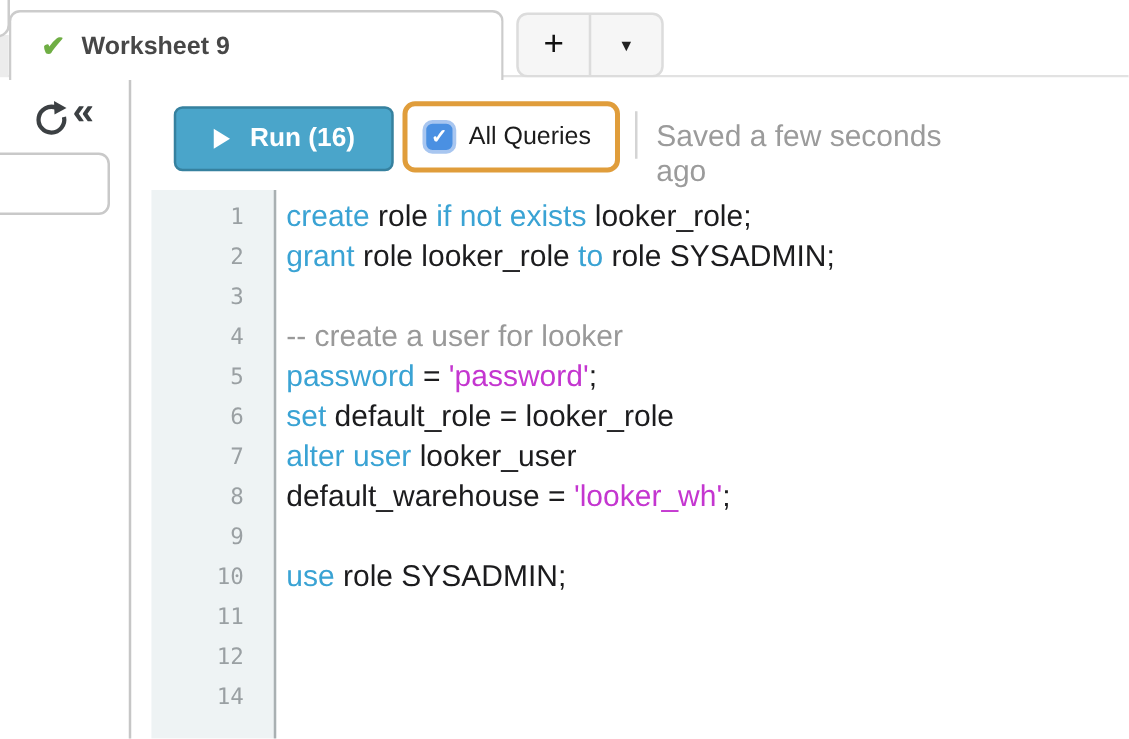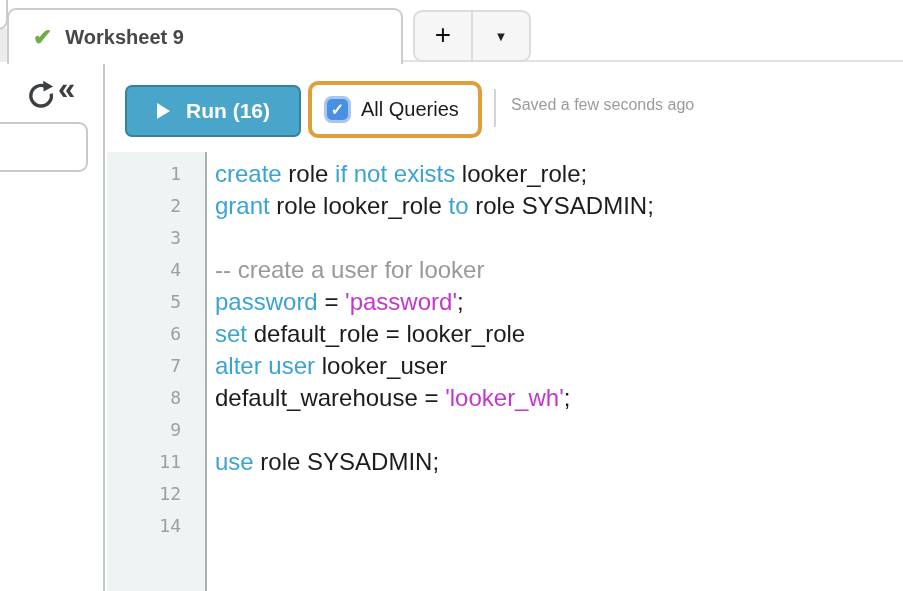--- a/index.html
+++ b/index.html
@@ -31,38 +31,38 @@
   .main { position:absolute; left:0; top:62px; width:903px; height:529px; background:#fff; }
 
   .sidebar { position:absolute; left:0; top:0; width:105px; height:529px;
              background:#fff; border-right:2px solid #c6c6c6; }
   .icon-btn { position:absolute; cursor:pointer; color:#3c4043; }
   .refresh-btn { left:26px; top:18px; width:30px; height:30px; }
   .collapse-btn { left:58px; top:6px; font-size:31px; font-weight:bold; line-height:42px; }
   .side-search { position:absolute; left:-16px; top:60px; width:104px; height:50px;
                  background:#fff; border:2px solid #c9c9c9; border-radius:9px; }
 
-  .content { position:absolute; left:107px; top:0; width:672px; height:529px; }
+  .content { position:absolute; left:121px; top:0; width:672px; height:529px; }
 
   
   .run-btn { position:absolute; left:18px; top:23px; width:176px; height:52px;
              background:#4aa5ca; border:2px solid #36819f; border-radius:7px;
              display:flex; align-items:center; justify-content:center; gap:15px;
              cursor:pointer; }
   .run-label { color:#fff; font-size:21px; font-weight:bold; }
   .aq-box { position:absolute; left:201px; top:19px; width:174px; height:57px;
             border:4px solid #e09d3b; border-radius:10px; background:#fff;
             display:flex; align-items:center; padding-left:12px; gap:10px; }
   .aq-check { width:27px; height:27px; border-radius:8px; background:#4a90e2;
               border:3px solid #a8c6f0; display:flex; align-items:center;
               justify-content:center; cursor:pointer; }
   .aq-check span { color:#fff; font-size:16px; font-weight:bold; line-height:1; }
   .aq-label { color:#1c1c1c; font-size:20px; }
   .tb-divider { position:absolute; left:387px; top:27px; width:2px; height:38px; background:#d4d4d4; }
-  .saved { position:absolute; left:404px; top:34px; color:#9b9b9b; font-size:16px; }
+  .saved { position:absolute; left:404px; top:34px; color:#9b9b9b; font-size:24px; }
 
   
   .editor { position:absolute; left:0; top:90px; width:796px; height:439px;
             display:flex; overflow:hidden; }
   .gutter { width:100px; background:#eef3f4; border-right:2px solid #a9b0b2;
             padding:6px 24px 0 0; flex:none; }
   .gutter-line { height:32px; line-height:32px; text-align:right;
                  font-family:"DejaVu Sans Mono", monospace; font-size:18px; color:#9aa0a3; }
   .code { flex:1; padding:6px 0 0 8px; cursor:text;
           font-family:Liberation Sans, sans-serif; font-size:24px; }
@@ -132,20 +132,21 @@
         <div class="gutter" id="gutter-lines">
             <div class="gutter-line">1</div>
             <div class="gutter-line">2</div>
             <div class="gutter-line">3</div>
             <div class="gutter-line">4</div>
             <div class="gutter-line">5</div>
             <div class="gutter-line">6</div>
             <div class="gutter-line">7</div>
             <div class="gutter-line">8</div>
             <div class="gutter-line">9</div>
+            <div class="gutter-line">10</div>
             <div class="gutter-line">11</div>
             <div class="gutter-line">12</div>
             <div class="gutter-line">14</div>
           </div>
         <div class="code" id="code-lines">
             <div class="code-line"><span class="tok-kw">create</span><span class="tok-pl"> role </span><span class="tok-kw">if</span><span class="tok-pl"> </span><span class="tok-kw">not</span><span class="tok-pl"> </span><span class="tok-kw">exists</span><span class="tok-pl"> looker_role;</span></div>
             <div class="code-line"><span class="tok-kw">grant</span><span class="tok-pl"> role looker_role </span><span class="tok-kw">to</span><span class="tok-pl"> role SYSADMIN;</span></div>
             <div class="code-line"></div>
             <div class="code-line"><span class="tok-com">-- create a user for looker</span></div>
             <div class="code-line"><span class="tok-kw">password</span><span class="tok-pl"> = </span><span class="tok-str">'password'</span><span class="tok-pl">;</span></div>

